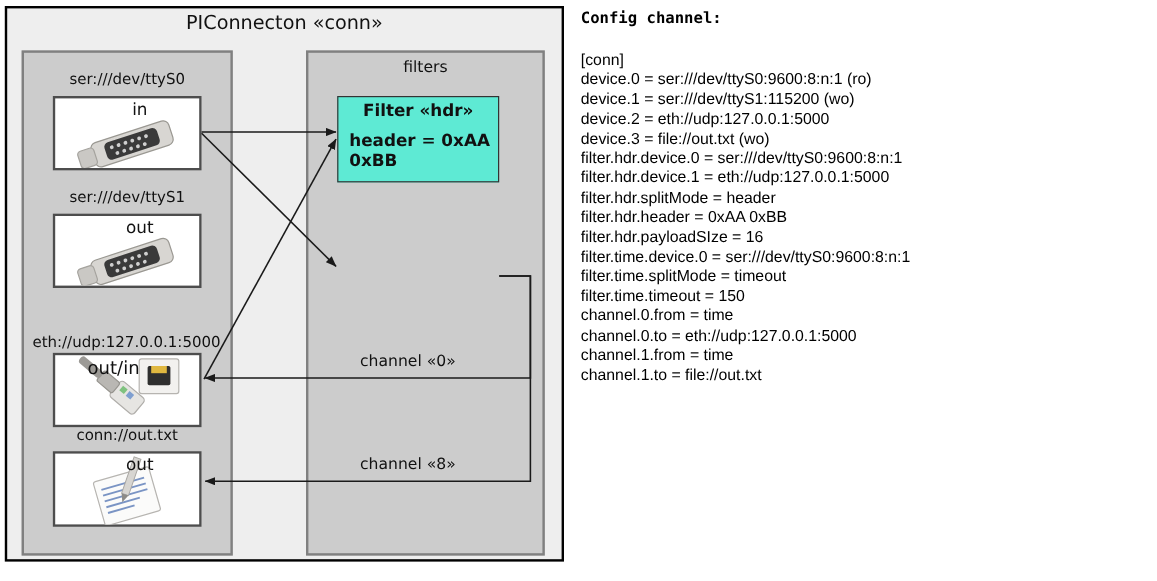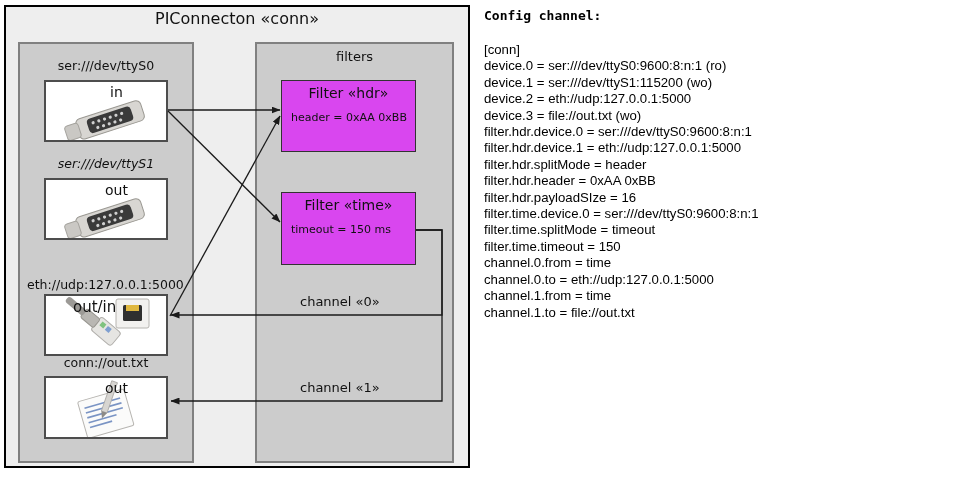--- a/index.html
+++ b/index.html
@@ -91,35 +91,36 @@
   }
   .dev-art {
     position: absolute;
     left: 0; top: 0; right: 0; bottom: 0;
     overflow: hidden;
   }
 
   
   .filter-box {
     position: absolute;
-    background: #d946ef;
+    background: #5eead4;
     border: 1.5px solid #333333;
     box-sizing: border-box;
+    font-weight: bold;
   }
   .filter-title {
     position: absolute;
     top: 4px; left: 0; right: 0;
     text-align: center;
     font-size: 14px;
     color: #111111;
   }
   .filter-props {
     position: absolute;
     left: 9px; top: 29px;
-    font-size: 11px;
+    font-size: 14px;
     line-height: 16px;
     color: #111111;
   }
 
   .channel-label {
     position: absolute;
     font-size: 13px;
     color: #111111;
     text-align: left;
     white-space: nowrap;
@@ -187,21 +188,21 @@
               <circle cx="68" cy="42" r="1.6"></circle>
             <circle cx="74" cy="42" r="1.6"></circle>
           </g>
           <rect x="18" y="31" width="14" height="15" rx="3" fill="#cac8c4" stroke="#a5a39e" stroke-width="1"></rect>
         </g>
       </svg>
     </div>
     <div class="dev-label">in</div>
   </div>
 
-  <div class="dev-caption" style="left:44px; top:156px; width:124px; text-align:center;font-style:italic;">ser:///dev/ttyS1</div>
+  <div class="dev-caption" style="left:44px; top:156px; width:124px; text-align:center;">ser:///dev/ttyS1</div>
   <div class="dev-box" style="left:44px; top:178px; width:124px; height:62px;">
     <div class="dev-art">
       <svg viewBox="0 0 124 62" width="124" height="62" aria-hidden="true">
         <g transform="rotate(-18 62 38)">
           <rect x="30" y="28" width="68" height="21" rx="5" fill="#d8d6d2" stroke="#9a9892" stroke-width="1"></rect>
           <rect x="41" y="31" width="46" height="15" rx="4" fill="#3a3a3a"></rect>
           <g fill="#cfcfcf">
             <circle cx="47" cy="36" r="1.6"></circle>
               <circle cx="53" cy="36" r="1.6"></circle>
             <circle cx="59" cy="36" r="1.6"></circle>
@@ -267,29 +268,23 @@
     <div class="panel-title">filters</div>
   </div>
 
   <div class="filter-box" style="left:281px; top:80px; width:135px; height:72px;">
     <div class="filter-title">Filter «hdr»</div>
     <div class="filter-props">
       <div>header = 0xAA 0xBB</div>
     </div>
   </div>
 
-  <div class="filter-box" style="left:281px; top:192px; width:135px; height:73px;">
-    <div class="filter-title">Filter «time»</div>
-    <div class="filter-props">
-      <div>timeout = 150 ms</div>
-    </div>
-  </div>
 
   <div class="channel-label" style="left:300px; top:294px; width:136px;">channel «0»</div>
-  <div class="channel-label" style="left:300px; top:380px; width:136px;">channel «1»</div>
+  <div class="channel-label" style="left:300px; top:380px; width:136px;">channel «8»</div>
 
   <svg class="overlay" aria-hidden="true">
     <defs>
       <marker id="ah" markerWidth="9" markerHeight="7" refX="8.5" refY="3.5" orient="auto" markerUnits="userSpaceOnUse">
         <polygon points="0,0 9,3.5 0,7" fill="#1a1a1a"></polygon>
       </marker>
     </defs>
     <g stroke="#1a1a1a" stroke-width="1.3" fill="none" marker-end="url(#ah)">
 
       <line x1="168" y1="110" x2="280" y2="110"></line>

